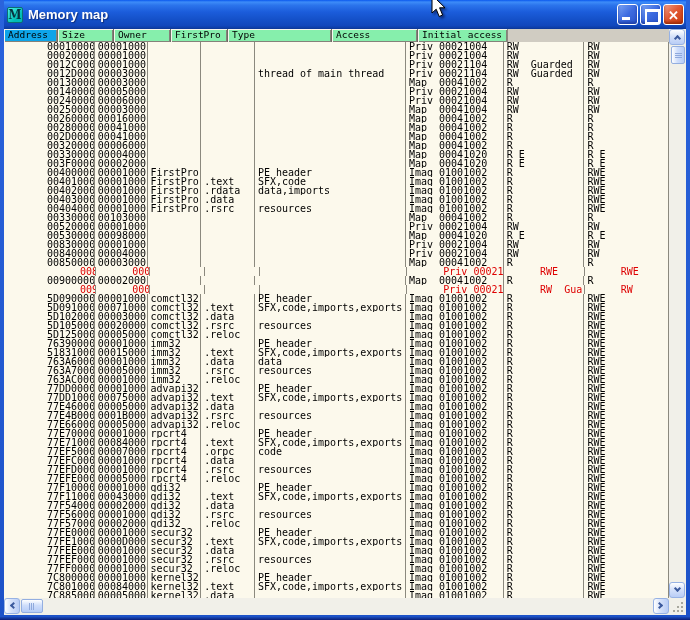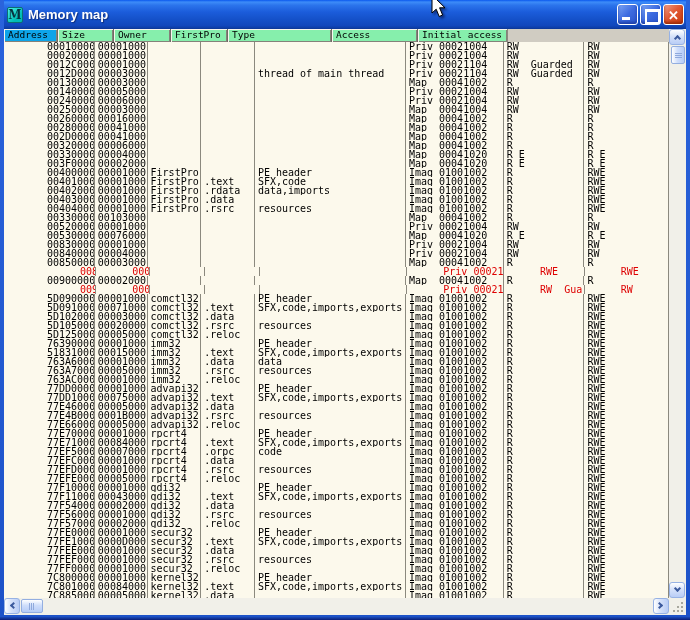--- a/index.html
+++ b/index.html
@@ -340,21 +340,21 @@
             <span class="cell c1">00001000</span>
             <span class="cell c2"></span>
             <span class="cell c3"></span>
             <span class="cell c4"></span>
             <span class="cell c5">Priv 00021004</span>
             <span class="cell c6">RW</span>
             <span class="cell c7">RW</span>
           </div>
           <div class="row">
             <span class="cell c0">00530000</span>
-            <span class="cell c1">00076000</span>
+            <span class="cell c1">00098000</span>
             <span class="cell c2"></span>
             <span class="cell c3"></span>
             <span class="cell c4"></span>
             <span class="cell c5">Map  00041020</span>
             <span class="cell c6">R E</span>
             <span class="cell c7">R E</span>
           </div>
           <div class="row">
             <span class="cell c0">00830000</span>
             <span class="cell c1">00001000</span>

